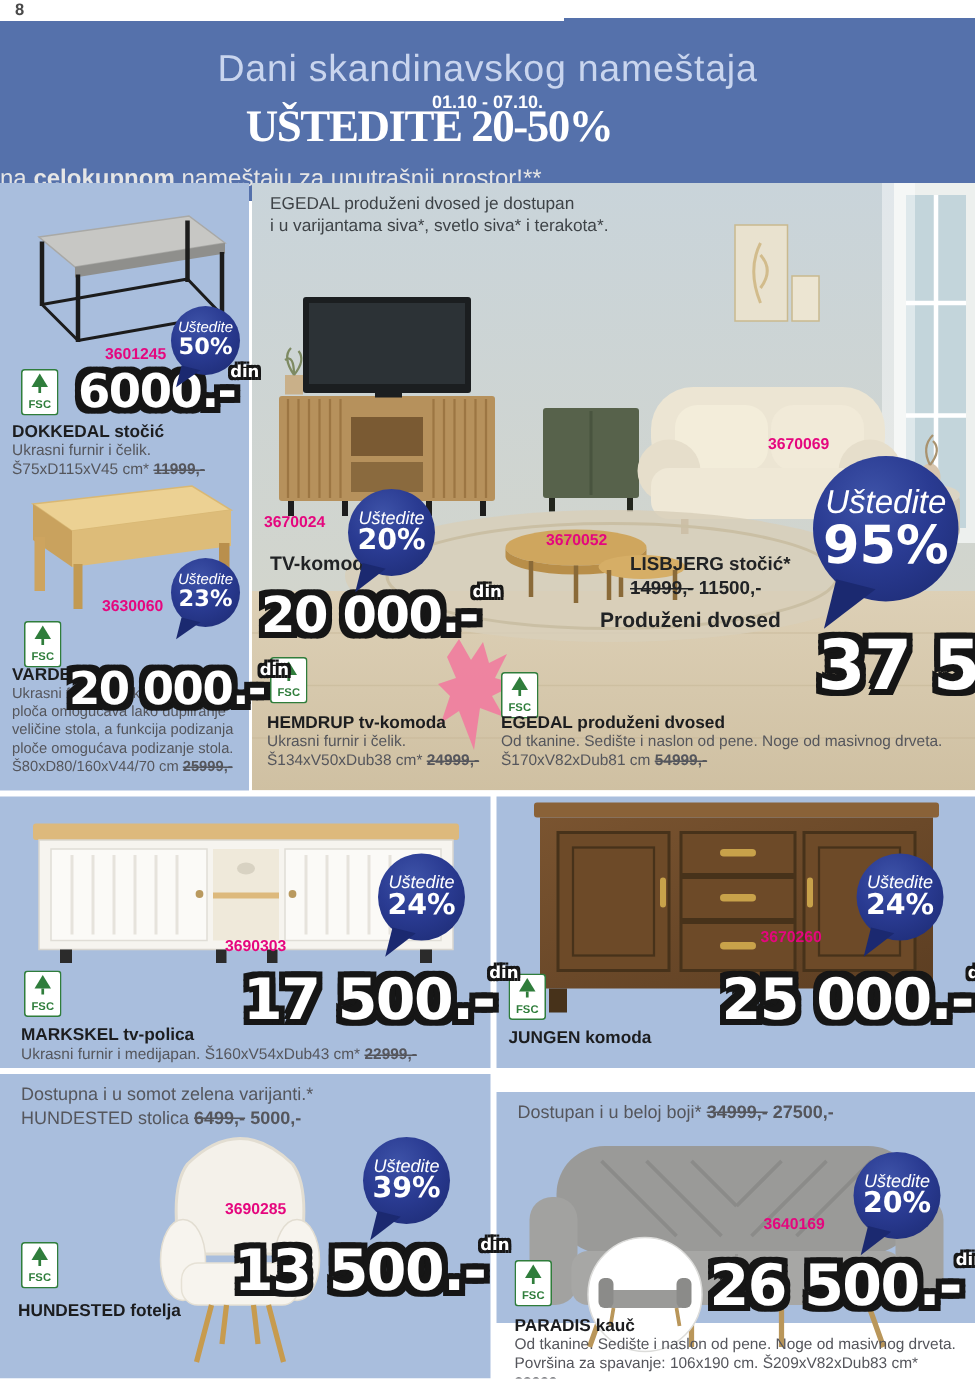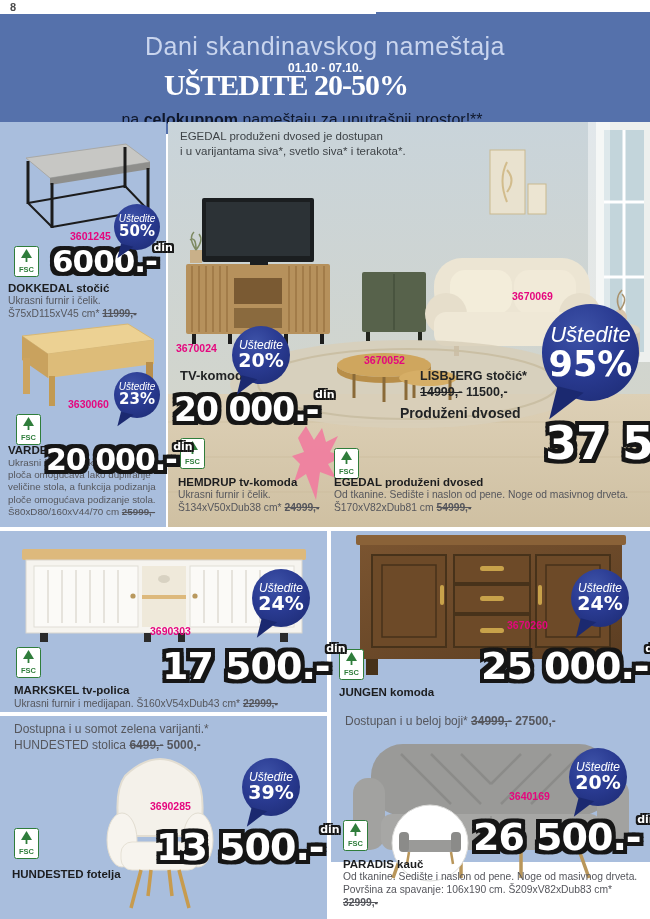--- a/index.html
+++ b/index.html
@@ -8,21 +8,21 @@
   .abs{position:absolute;}
   .panel{background:#a9bedd;}
   
   .header{left:0;top:0;width:650px;height:122px;background:#5571ab;margin-top:12px;}
   .white-corner{left:0;top:0;width:376px;height:14px;background:#ffffff;}
   .pageno{left:10px;top:1px;font-size:11px;font-weight:bold;color:#4a4a4a;}
   .h-title{left:0;top:20px;width:650px;text-align:center;color:#c9d5ee;font-size:25px;letter-spacing:.5px;}
   .h-dates{left:0;top:49px;width:650px;text-align:center;color:#fff;font-size:12px;font-weight:bold;}
   .h-big{left:0;top:56px;width:572px;text-align:center;color:#fff;font-size:30px;font-weight:800;
          letter-spacing:-1px;font-family:Liberation Serif, serif;}
-  .h-sub{left:0;top:99px;width:604px;text-align:center;color:#0f172a;font-size:16px;}
+  .h-sub{left:0;top:99px;width:604px;text-align:left;color:#e5e5e5;font-size:16px;}
   .h-sub b{font-weight:800;}
   
   .badge{border-radius:50%;color:#fff;text-align:center;display:flex;flex-direction:column;
          justify-content:center;align-items:center;z-index:5;
          background:radial-gradient(circle at 40% 30%,#3e53a8 0%,#2a3b92 45%,#1b2970 100%);}
   .badge::after{content:"";position:absolute;width:0;height:0;}
   .badge .bl{font-style:italic;line-height:1.05;}
   .badge .bp{font-weight:800;line-height:1.05;font-family:"DejaVu Sans",sans-serif;}
   .b46{width:46px;height:46px;}
   .b46 .bl{font-size:10px;} .b46 .bp{font-size:15px;}
@@ -349,21 +349,21 @@
         <rect x="0.5" y="0.5" width="24" height="30" rx="2" fill="#fff" stroke="#2f7d3b"></rect>
         <path d="M12.5 3 L18 12 H7 Z" fill="#2f7d3b"></path>
         <rect x="11.6" y="12" width="1.8" height="4" fill="#2f7d3b"></rect>
         <text x="12.5" y="26" font-size="7.5" font-weight="bold" fill="#2f7d3b" text-anchor="middle" font-family="Liberation Sans,sans-serif">FSC</text>
       </svg>
   </span>
   <div class="abs price" style="left:156px;top:112px;font-size:38px"><span>13 500.-</span><span class="din">din</span></div>
   <div class="abs pname" style="left:12px;top:152px">HUNDESTED fotelja</div>
 </div>
 
-<div class="abs panel" style="left:331px;top:708px;width:319px;height:154px">
+<div class="abs panel" style="left:331px;top:728px;width:319px;height:154px">
   <div class="abs note" style="left:14px;top:6px">
     <span>Dostupan i u beloj boji*</span> <span class="old">34999,-</span> <b>27500,-</b>
   </div>
   <svg class="abs" style="left:10px;top:22px" width="300" height="150" viewBox="0 0 300 150">
     <rect x="30" y="14" width="240" height="72" rx="32" fill="#9a9a98"></rect>
     <path d="M60 24 L110 74 M90 24 L140 74 M120 24 L150 54 M240 24 L190 74 M210 24 L160 74 M180 24 L150 54" stroke="#8b8b89" stroke-width="2.5" fill="none"></path>
     <rect x="12" y="48" width="32" height="72" rx="15" fill="#a2a2a0"></rect>
     <rect x="256" y="48" width="32" height="72" rx="15" fill="#a2a2a0"></rect>
     <rect x="40" y="84" width="220" height="36" rx="11" fill="#a7a7a5"></rect>
     <path d="M150 86 V118" stroke="#979795" stroke-width="2"></path>

